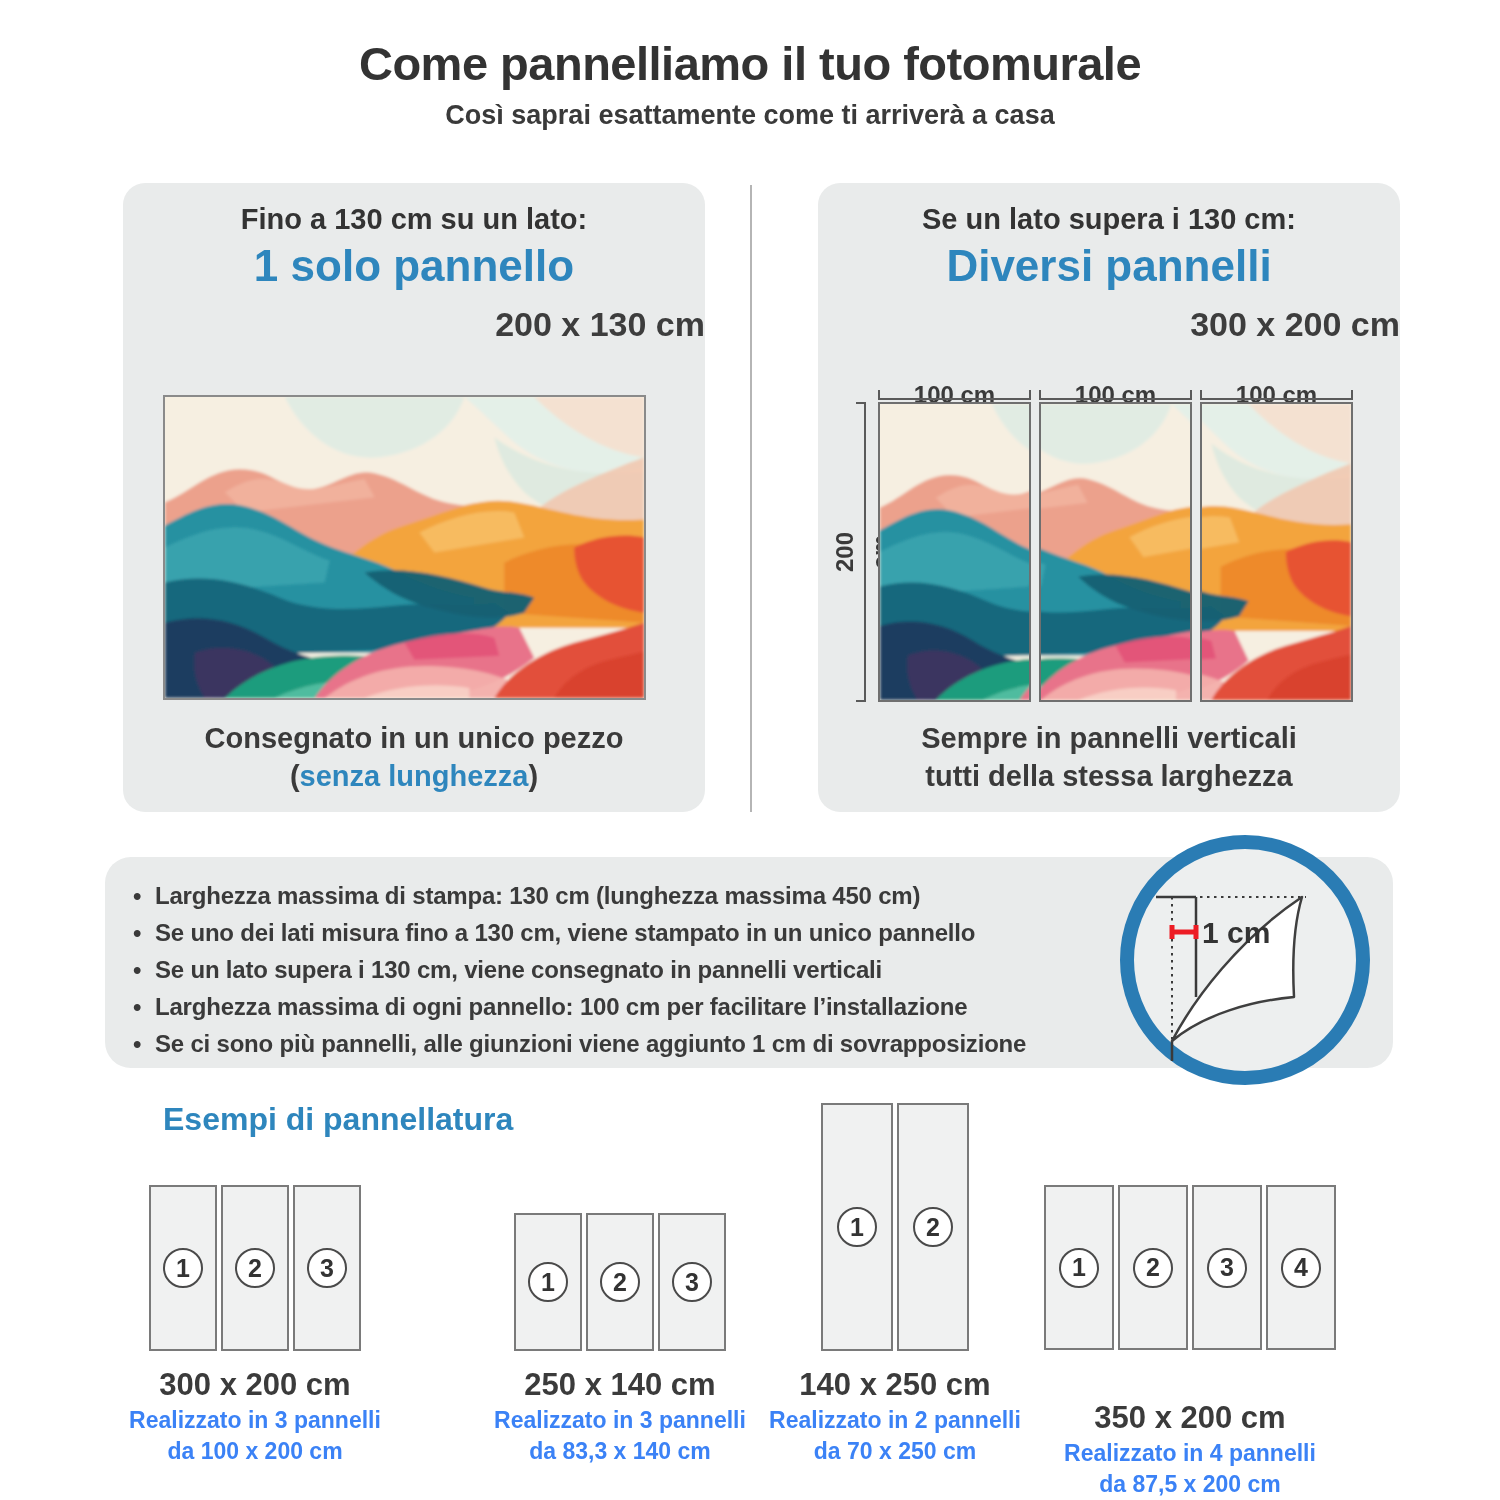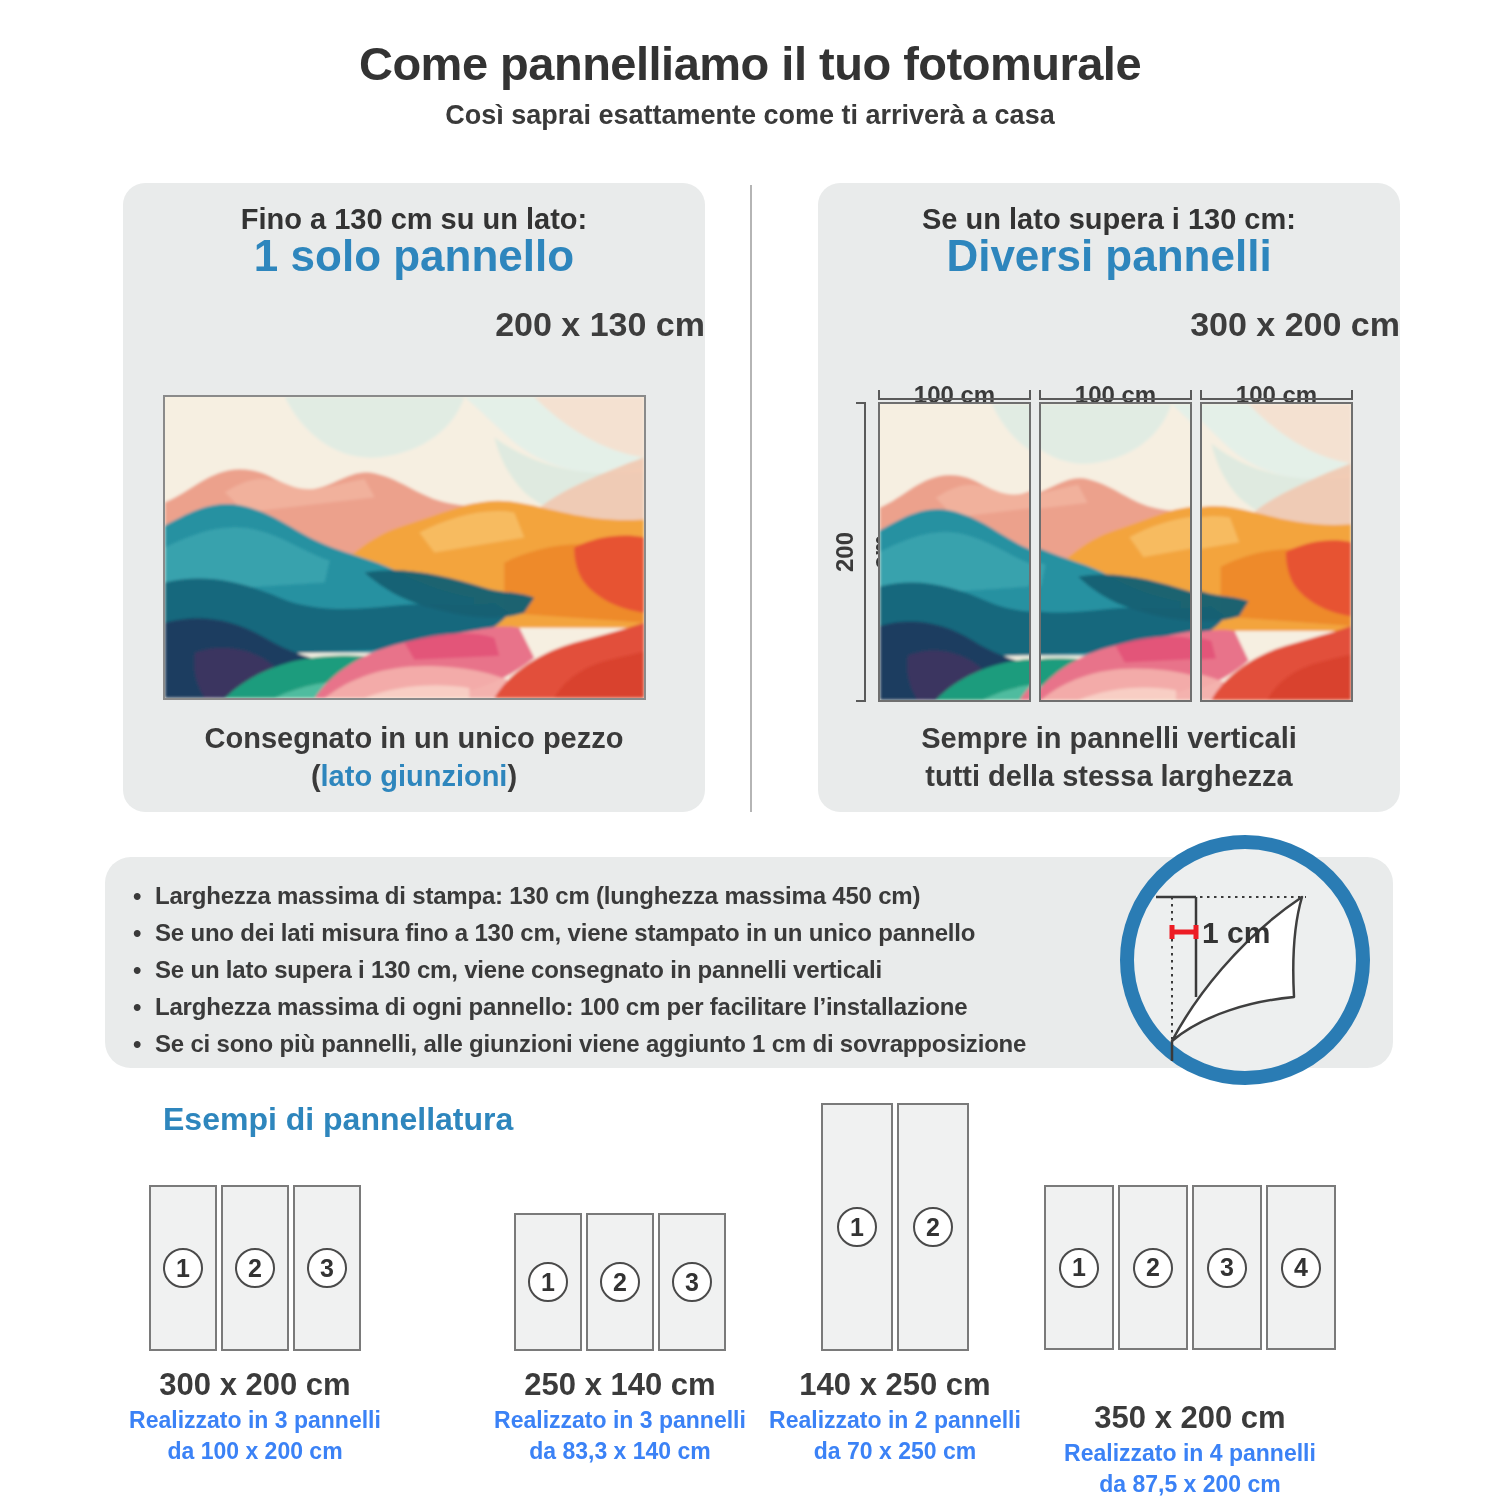--- a/index.html
+++ b/index.html
@@ -10,21 +10,21 @@
 
   .main-title{left:0;top:36px;width:1500px;font-size:47px;font-weight:800;letter-spacing:-0.5px;color:#333;}
   .sub-title{left:0;top:100px;width:1500px;font-size:27px;font-weight:700;color:#3a3a3a;}
 
   .card{background:#e9ebeb;border-radius:22px;}
   .card-left{left:123px;top:183px;width:582px;height:629px;}
   .card-right{left:818px;top:183px;width:582px;height:629px;}
   .vdivider{left:750px;top:185px;width:2px;height:627px;background:#b5b5b5;}
 
   .card-heading{left:0;top:20px;width:100%;font-size:29px;font-weight:700;color:#333;}
-  .card-highlight{left:0;top:48px;width:100%;font-size:44px;font-weight:800;}
+  .card-highlight{left:0;top:58px;width:100%;font-size:44px;font-weight:800;}
   .card-size{left:0;top:122px;width:100%;font-size:34px;font-weight:700;color:#3d3d3d;text-align:right;}
 
   .mural-frame{left:40px;top:212px;width:479px;height:301px;border:2px solid #8a8a8a;background:#f6efe1;}
   .mural-frame svg{display:block;width:100%;height:100%;}
 
   .caption{left:0;top:536px;width:100%;font-size:29px;font-weight:600;line-height:38px;color:#3a3a3a;}
 
   
   .m-label{top:179px;width:153px;text-align:center;font-size:24px;font-weight:600;color:#3a3a3a;margin-top:19px;}
   .m-bracket-top{top:207px;width:153px;height:10px;border-bottom:2px solid #5a5a5a;
@@ -108,21 +108,21 @@
     <div class="abs card-heading center">Fino a 130 cm su un lato:</div>
     <div class="abs card-highlight center" style="color:#2e86bd;">1 solo pannello</div>
     <div class="abs card-size center">200 x 130 cm</div>
     <div class="abs mural-frame">
       <svg viewBox="0 0 480 300" preserveAspectRatio="none">
           <use href="#mural-art"></use>
         </svg>
     </div>
     <div class="abs caption center">
       <span>Consegnato in un unico pezzo</span><br>
-      <span>(</span><span style="color:#2e86bd;font-weight:700;">lato giunzioni</span><span>)</span>
+      <span>(</span><span style="color:#2e86bd;font-weight:700;">senza lunghezza</span><span>)</span>
     </div>
   </div>
 
   <div class="abs vdivider"></div>
 
   <div class="abs card card-right">
     <div class="abs card-heading center">Se un lato supera i 130 cm:</div>
     <div class="abs card-highlight center" style="color:#2e86bd;">Diversi pannelli</div>
     <div class="abs card-size center">300 x 200 cm</div>
 

